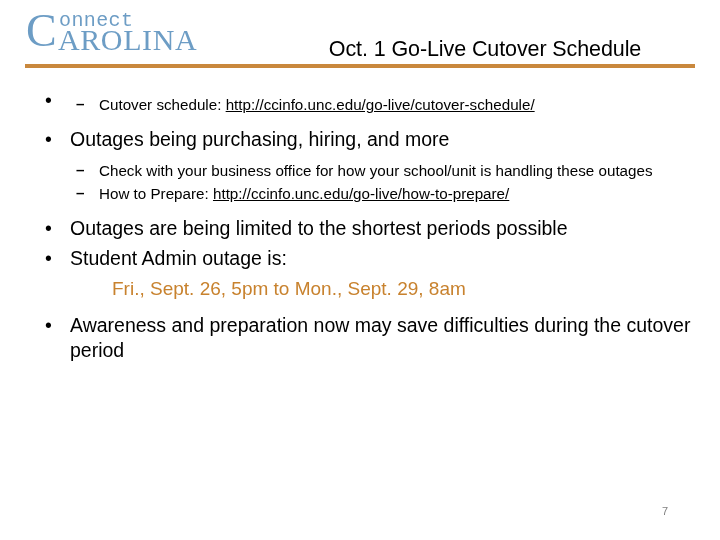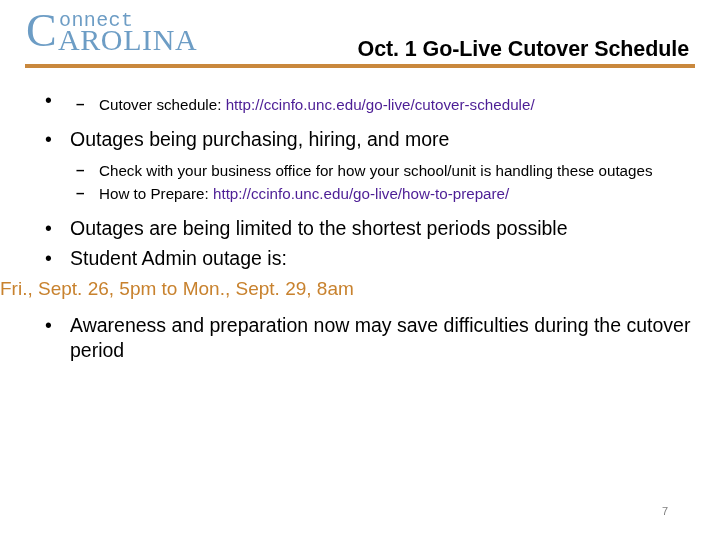--- a/index.html
+++ b/index.html
@@ -60,27 +60,27 @@
     position: absolute;
     left: 32px;
     top: 19px;
     font-size: 30px;
     line-height: 30px;
     letter-spacing: 0.6px;
   }
 
   #slide-title {
     position: absolute;
-    left: 249px;
+    left: 265px;
     top: 36px;
     width: 440px;
-    text-align: right;
+    text-align: center;
     font-size: 21.5px;
     line-height: 26px;
-    font-weight: bold;
+    font-weight: normal;
     color: #000000;
     white-space: nowrap;
     letter-spacing: -0.1px;
   }
 
   #title-rule {
     position: absolute;
     left: 25px;
     top: 64px;
     width: 670px;
@@ -131,28 +131,30 @@
     position: absolute;
     left: 76px;
     top: -1px;
     font-size: 15.2px;
     line-height: 20px;
     font-weight: bold;
     color: #000000;
   }
 
   .link {
-    color: #4c1d95;
+    color: #000000;
+    text-decoration: underline;
     word-break: break-all;
   }
   .bold {
     font-weight: normal;
   }
 
   .date-line {
+    padding-left: 112px;
     font-size: 19px;
     line-height: 25px;
     color: #c8822e;
   }
 
   .sp-3 { height: 3px; }
   .sp-5 { height: 5px; }
   .sp-7 { height: 7px; }
   .sp-9 { height: 9px; }
   .sp-12 { height: 12px; }

